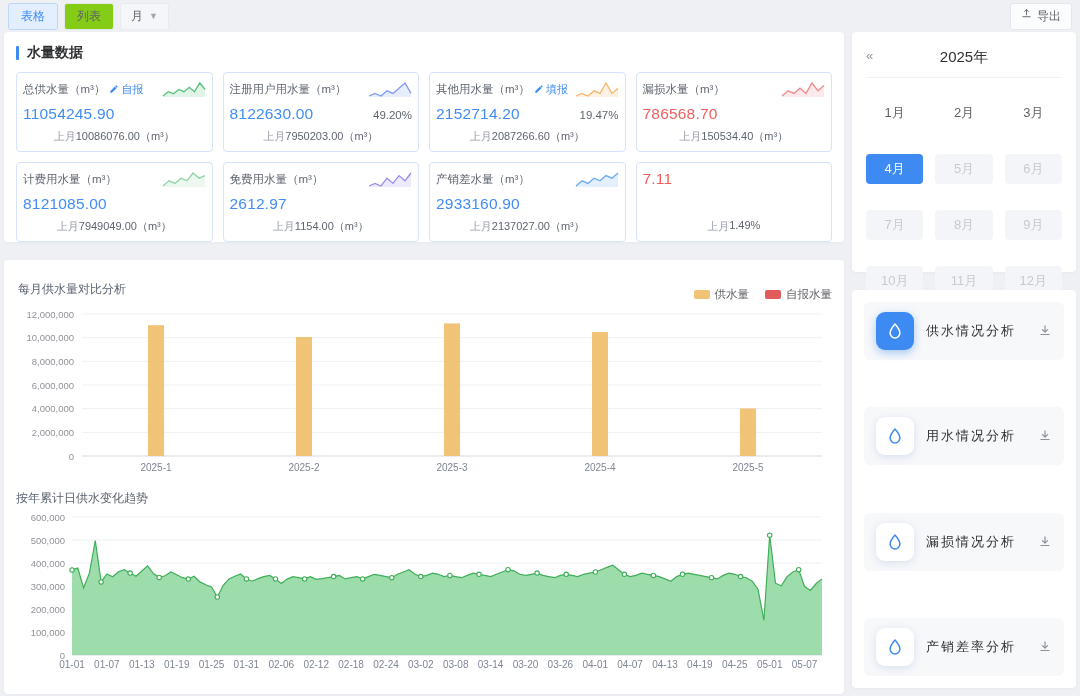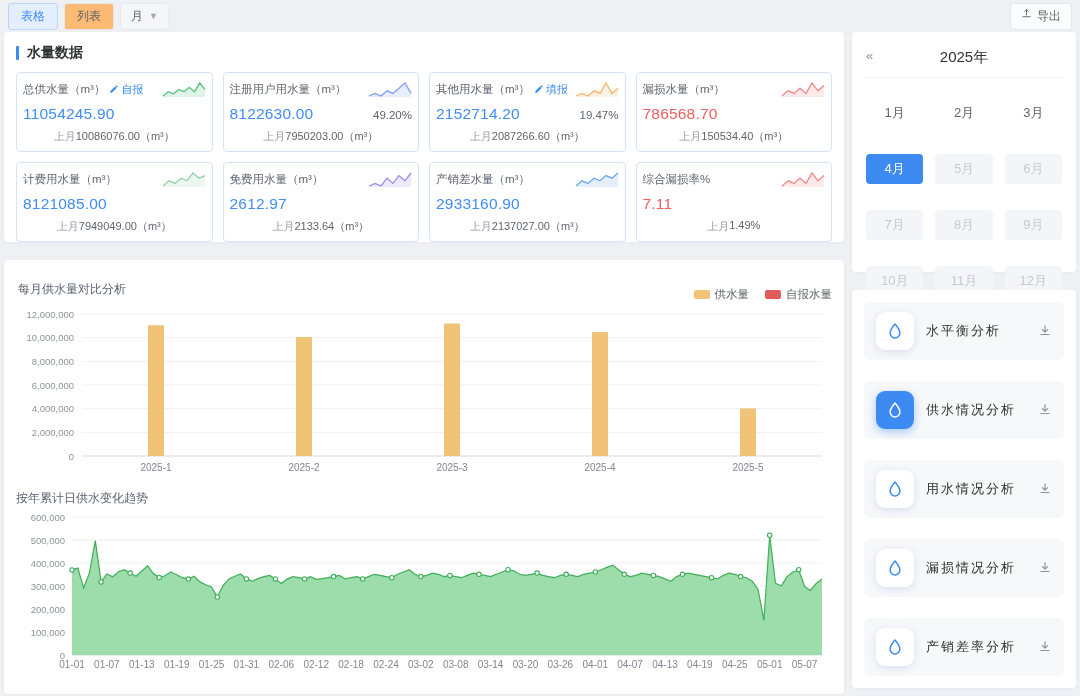--- a/index.html
+++ b/index.html
@@ -1,19 +1,19 @@
 <!DOCTYPE html>
 <html><head>
 <meta charset="utf-8">
 <style>
   *{margin:0;padding:0;box-sizing:border-box;font-family:"Liberation Sans","DejaVu Sans",sans-serif;}
   html,body{width:1080px;height:696px;}
   body{background:#eef0f4;overflow:hidden;}
   .topbar{height:32px;display:flex;align-items:center;padding:0 8px;gap:6px;}
-  .tab{padding:4px 12px;font-size:12px;border-radius:3px;border:1px solid #e4e7ed;background:#fdba74;color:#606266;cursor:pointer;}
+  .tab{padding:4px 12px;font-size:12px;border-radius:3px;border:1px solid #e4e7ed;background:#84cc16;color:#606266;cursor:pointer;}
   .tab.active{background:#e3eefe;color:#3d8bf2;border-color:#bcd6fb;}
   .period{display:flex;align-items:center;gap:6px;padding:4px 10px;font-size:12px;border-radius:3px;border:1px solid #e8eaf0;background:#f4f6f9;color:#606266;cursor:pointer;}
   .chev{font-size:9px;color:#a0a6b0;}
   .export{margin-left:auto;display:flex;align-items:flex-start;gap:5px;padding:4px 10px;font-size:12px;border-radius:3px;border:1px solid #e4e7ed;background:#fbfcfd;color:#606266;cursor:pointer;}
   .layout{display:flex;gap:8px;padding:0 4px 4px;height:660px;}
   .left{width:840px;display:flex;flex-direction:column;gap:18px;}
   .right{flex:1;display:flex;flex-direction:column;gap:18px;}
   .panel{background:#fff;border-radius:4px;box-shadow:0 1px 3px rgba(30,50,90,.04);}
   .stats-panel{height:240px;}
   .charts-panel{flex:1;padding:17px 10px;}
@@ -184,21 +184,21 @@
                 <polygon points="1,17 1.0,16.0 7.0,13.4 13.0,16.0 19.0,8.2 25.0,13.4 31.0,5.6 37.0,10.8 43.0,3.0 43,17" fill="#9a8cf0" opacity="0.18"></polygon>
                 <polyline points="1.0,16.0 7.0,13.4 13.0,16.0 19.0,8.2 25.0,13.4 31.0,5.6 37.0,10.8 43.0,3.0" fill="none" stroke="#9a8cf0" stroke-width="1.3"></polyline>
               </svg>
      </div>
      <div class="card-mid">
        <span class="card-value" style="color:#418df5">2612.97</span>
 
      </div>
      <div class="card-bottom">
        <span>上月</span>
-       <span class="prev-val">2133.64（m³）</span>
+       <span class="prev-val">1154.00（m³）</span>
      </div>
           </div>
           <div class="card">
             <div class="card-top">
        <span class="card-title">产销差水量（m³）</span>
 
        <svg class="spark" width="44" height="18">
                 <polygon points="1,17 1.0,16.0 7.0,10.8 13.0,13.4 19.0,8.2 25.0,10.8 31.0,5.6 37.0,8.2 43.0,3.0 43,17" fill="#6aa9f0" opacity="0.18"></polygon>
                 <polyline points="1.0,16.0 7.0,10.8 13.0,13.4 19.0,8.2 25.0,10.8 31.0,5.6 37.0,8.2 43.0,3.0" fill="none" stroke="#6aa9f0" stroke-width="1.3"></polyline>
               </svg>
@@ -206,28 +206,20 @@
      <div class="card-mid">
        <span class="card-value" style="color:#418df5">2933160.90</span>
 
      </div>
      <div class="card-bottom">
        <span>上月</span>
        <span class="prev-val">2137027.00（m³）</span>
      </div>
           </div>
           <div class="card">
-            <div class="card-top">
-       <span class="card-title">综合漏损率%</span>
-
-       <svg class="spark" width="44" height="18">
-                <polygon points="1,17 1.0,16.0 7.0,10.8 13.0,13.4 19.0,8.2 25.0,13.4 31.0,3.0 37.0,10.8 43.0,5.6 43,17" fill="#f08a8a" opacity="0.18"></polygon>
-                <polyline points="1.0,16.0 7.0,10.8 13.0,13.4 19.0,8.2 25.0,13.4 31.0,3.0 37.0,10.8 43.0,5.6" fill="none" stroke="#f08a8a" stroke-width="1.3"></polyline>
-              </svg>
-     </div>
      <div class="card-mid">
        <span class="card-value" style="color:#f05e5e">7.11</span>
 
      </div>
      <div class="card-bottom">
        <span>上月</span>
        <span class="prev-val">1.49%</span>
      </div>
           </div>
         </div>
@@ -356,78 +348,65 @@
           <button class="month disabled">6月</button>
           <button class="month disabled">7月</button>
           <button class="month disabled">8月</button>
           <button class="month disabled">9月</button>
           <button class="month disabled">10月</button>
           <button class="month disabled">11月</button>
           <button class="month disabled">12月</button>
         </div>
     </div>
     <div class="panel reports" id="reports">
+        <div class="report selected">
+          <span class="ricon sel">
+            <svg width="18" height="18" viewBox="0 0 24 24">
+              <path d="M12 2.7C12 2.7 5.5 10.2 5.5 14.7a6.5 6.5 0 0 0 13 0C18.5 10.2 12 2.7 12 2.7z" fill="none" stroke="#ffffff" stroke-width="2" stroke-linejoin="round"></path>
+            </svg>
+          </span>
+     <span class="rlabel">供水情况分析</span>
+     <span class="dl">
+            <svg width="14" height="14" viewBox="0 0 24 24">
+              <path d="M12 3v11M7.5 9.5L12 14l4.5-4.5M5 18h14" stroke="#8a919d" stroke-width="2" fill="none" stroke-linecap="round" stroke-linejoin="round"></path>
+            </svg>
+          </span>
+        </div>
         <div class="report">
           <span class="ricon">
             <svg width="18" height="18" viewBox="0 0 24 24">
               <path d="M12 2.7C12 2.7 5.5 10.2 5.5 14.7a6.5 6.5 0 0 0 13 0C18.5 10.2 12 2.7 12 2.7z" fill="none" stroke="#3d8bf2" stroke-width="2" stroke-linejoin="round"></path>
             </svg>
           </span>
-     <span class="rlabel">水平衡分析</span>
-     <span class="dl">
-            <svg width="14" height="14" viewBox="0 0 24 24">
-              <path d="M12 3v11M7.5 9.5L12 14l4.5-4.5M5 18h14" stroke="#8a919d" stroke-width="2" fill="none" stroke-linecap="round" stroke-linejoin="round"></path>
-            </svg>
-          </span>
-        </div>
-        <div class="report selected">
-          <span class="ricon sel">
-            <svg width="18" height="18" viewBox="0 0 24 24">
-              <path d="M12 2.7C12 2.7 5.5 10.2 5.5 14.7a6.5 6.5 0 0 0 13 0C18.5 10.2 12 2.7 12 2.7z" fill="none" stroke="#ffffff" stroke-width="2" stroke-linejoin="round"></path>
-            </svg>
-          </span>
-     <span class="rlabel">供水情况分析</span>
+     <span class="rlabel">用水情况分析</span>
      <span class="dl">
             <svg width="14" height="14" viewBox="0 0 24 24">
               <path d="M12 3v11M7.5 9.5L12 14l4.5-4.5M5 18h14" stroke="#8a919d" stroke-width="2" fill="none" stroke-linecap="round" stroke-linejoin="round"></path>
             </svg>
           </span>
         </div>
         <div class="report">
           <span class="ricon">
             <svg width="18" height="18" viewBox="0 0 24 24">
               <path d="M12 2.7C12 2.7 5.5 10.2 5.5 14.7a6.5 6.5 0 0 0 13 0C18.5 10.2 12 2.7 12 2.7z" fill="none" stroke="#3d8bf2" stroke-width="2" stroke-linejoin="round"></path>
             </svg>
           </span>
-     <span class="rlabel">用水情况分析</span>
+     <span class="rlabel">漏损情况分析</span>
      <span class="dl">
             <svg width="14" height="14" viewBox="0 0 24 24">
               <path d="M12 3v11M7.5 9.5L12 14l4.5-4.5M5 18h14" stroke="#8a919d" stroke-width="2" fill="none" stroke-linecap="round" stroke-linejoin="round"></path>
             </svg>
           </span>
         </div>
         <div class="report">
           <span class="ricon">
             <svg width="18" height="18" viewBox="0 0 24 24">
               <path d="M12 2.7C12 2.7 5.5 10.2 5.5 14.7a6.5 6.5 0 0 0 13 0C18.5 10.2 12 2.7 12 2.7z" fill="none" stroke="#3d8bf2" stroke-width="2" stroke-linejoin="round"></path>
             </svg>
           </span>
-     <span class="rlabel">漏损情况分析</span>
-     <span class="dl">
-            <svg width="14" height="14" viewBox="0 0 24 24">
-              <path d="M12 3v11M7.5 9.5L12 14l4.5-4.5M5 18h14" stroke="#8a919d" stroke-width="2" fill="none" stroke-linecap="round" stroke-linejoin="round"></path>
-            </svg>
-          </span>
-        </div>
-        <div class="report">
-          <span class="ricon">
-            <svg width="18" height="18" viewBox="0 0 24 24">
-              <path d="M12 2.7C12 2.7 5.5 10.2 5.5 14.7a6.5 6.5 0 0 0 13 0C18.5 10.2 12 2.7 12 2.7z" fill="none" stroke="#3d8bf2" stroke-width="2" stroke-linejoin="round"></path>
-            </svg>
-          </span>
      <span class="rlabel">产销差率分析</span>
      <span class="dl">
             <svg width="14" height="14" viewBox="0 0 24 24">
               <path d="M12 3v11M7.5 9.5L12 14l4.5-4.5M5 18h14" stroke="#8a919d" stroke-width="2" fill="none" stroke-linecap="round" stroke-linejoin="round"></path>
             </svg>
           </span>
         </div>
       </div>
   </div>
 </div>

